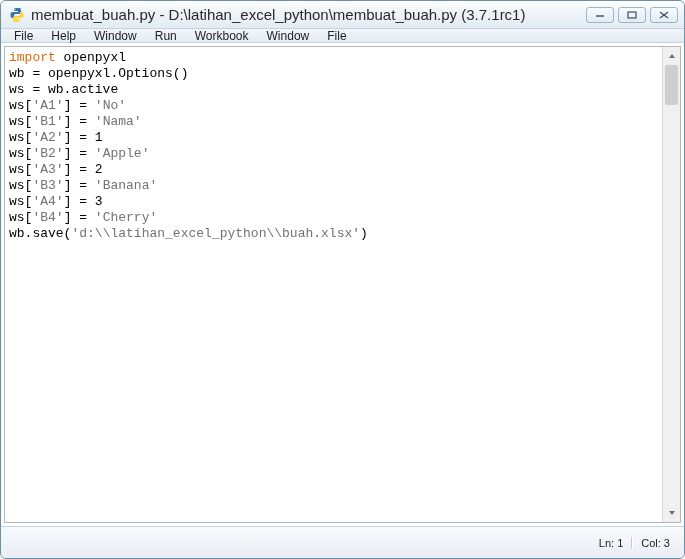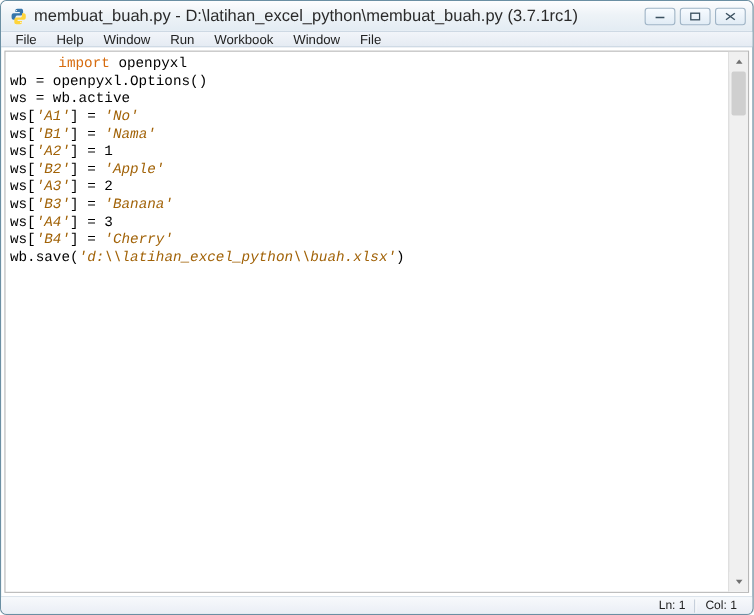--- a/index.html
+++ b/index.html
@@ -90,22 +90,22 @@
     position: absolute;
     left: 0; top: 0; right: 18px; bottom: 0;
     padding: 3px 4px;
     font-family: "Courier New", monospace;
     font-size: 13px;
     line-height: 16px;
     white-space: pre;
     overflow: hidden;
     color: #000;
   }
-  .kw { color: #d66b0e; margin-left: 44px; }
-  .str { color: #a16207; font-style: italic; }
+  .kw { color: #d66b0e; }
+  .str { color: #737373; }
   .scrollbar-v {
     position: absolute;
     right: 0; top: 0; bottom: 0;
     width: 18px;
     background: #f0f0f0;
     border-left: 1px solid #dadada;
   }
   .sb-btn {
     width: 100%; height: 18px;
     background: #f0f0f0;
@@ -115,21 +115,21 @@
   }
   .sb-btn.bottom { position: absolute; bottom: 0; }
   .sb-thumb {
     position: absolute;
     top: 18px; left: 2px; right: 2px;
     height: 40px;
     background: #cfcfcf;
     border-radius: 2px;
   }
   .statusbar {
-    height: 16px;
+    height: 32px;
     background: linear-gradient(to bottom, #f7f9fc, #eaeef5);
     border-top: 1px solid #c5d2df;
     display: flex;
     justify-content: flex-end;
     align-items: center;
     padding: 0 8px;
     font-size: 11px;
     color: #222;
     border-radius: 0 0 5px 5px;
   }
@@ -211,16 +211,16 @@
         <svg width="8" height="6">
             <path d="M4 5 L7 1 L1 1 Z" fill="#707070"></path>
           </svg>
       </div>
     </div>
   </div>
 
   <div class="statusbar">
     <span class="status-cell">Ln: 1</span>
     <span class="status-sep"></span>
-    <span class="status-cell">Col: 1</span>
+    <span class="status-cell">Col: 3</span>
   </div>
 
 </div>
 
 </body></html>

